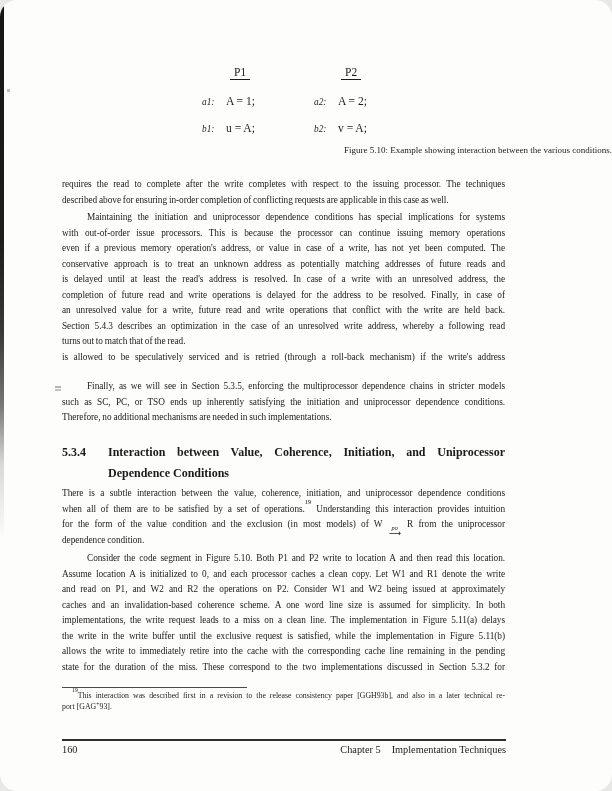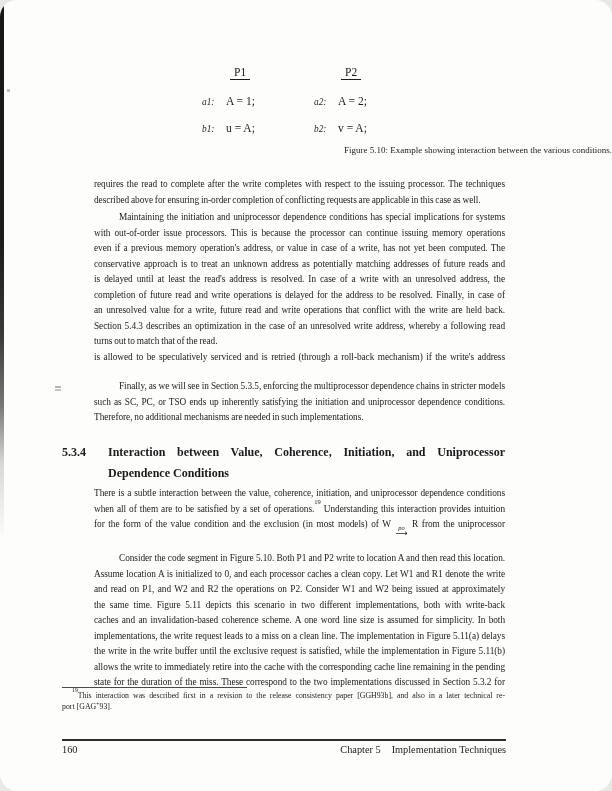--- a/index.html
+++ b/index.html
@@ -34,21 +34,21 @@
     position:absolute;left:0;top:145px;width:612px;
     text-align:right;font-size:9px;
   }
 
   
   .para{position:absolute;left:62px;width:443px;}
   .bl{
     height:15.5px;line-height:15.5px;
     font-size:9.3px;letter-spacing:-0.05px;word-spacing:-0.4px;
     text-align:justify;text-align-last:justify;
-    white-space:normal;overflow:visible;margin-left:32px;
+    white-space:normal;overflow:visible;
   }
   .bl.last{text-align-last:left;}
   .bl.ind{text-indent:25px;}
 
   .fnref{font-size:6.5px;line-height:0;position:relative;top:-3.5px;letter-spacing:0;}
 
   .poarrow{
     display:inline-flex;flex-direction:column;align-items:center;
     line-height:1;vertical-align:-3px;margin:0 1px;
   }
@@ -143,27 +143,27 @@
   <div class="para" style="top:486px;">
     <div class="bl">There is a subtle interaction between the value, coherence, initiation, and uniprocessor dependence conditions</div>
     <div class="bl"><span>when all of them are to be satisfied by a set of operations.</span><sup class="fnref">19</sup>
       <span>Understanding this interaction provides intuition</span></div>
     <div class="bl"><span>for the form of the value condition and the exclusion (in most models) of W</span>
       <span class="poarrow">
           <span class="po-label">po</span>
           <span class="arrow-glyph">⟶</span>
         </span>
       <span>R from the uniprocessor</span></div>
+    <div class="bl last">dependence condition.</div>
   </div>
 
   <div class="para" style="top:551px;">
     <div class="bl ind">Consider the code segment in Figure 5.10.  Both P1 and P2 write to location A and then read this location.</div>
     <div class="bl">Assume location A is initialized to 0, and each processor caches a clean copy. Let W1 and R1 denote the write</div>
     <div class="bl">and read on P1, and W2 and R2 the operations on P2.  Consider W1 and W2 being issued at approximately</div>
-    <div class="bl">the same time.  Figure 5.11 depicts this scenario in two different implementations, both with write-back</div>
     <div class="bl">caches and an invalidation-based coherence scheme.  A one word line size is assumed for simplicity.  In both</div>
     <div class="bl">implementations, the write request leads to a miss on a clean line.  The implementation in Figure 5.11(a) delays</div>
     <div class="bl">the write in the write buffer until the exclusive request is satisfied, while the implementation in Figure 5.11(b)</div>
     <div class="bl">allows the write to immediately retire into the cache with the corresponding cache line remaining in the pending</div>
     <div class="bl">state for the duration of the miss.  These correspond to the two implementations discussed in Section 5.3.2 for</div>
   </div>
 
   <div class="footnote">
     <div class="fn-rule"></div>
     <div class="fn-line fn-ind"><sup class="fnref">19</sup><span>This interaction was described first in a revision to the release consistency paper [GGH93b], and also in a later technical re-</span></div>

